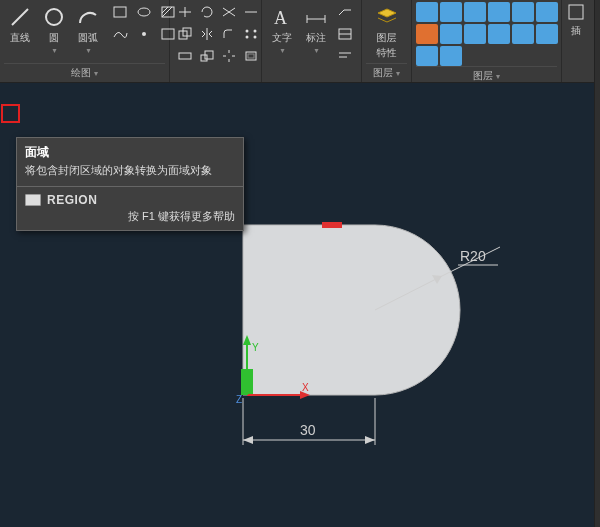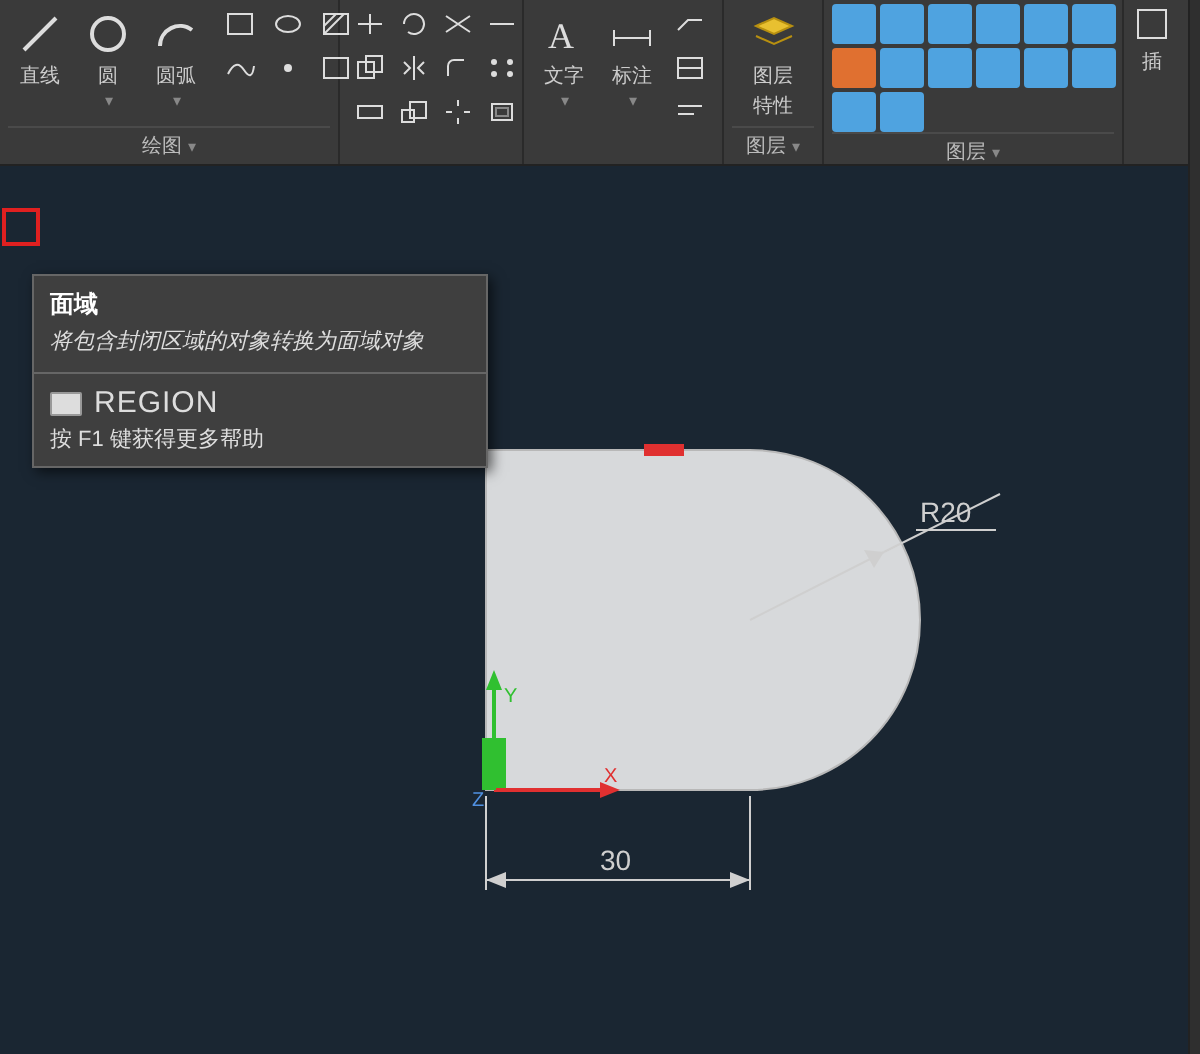--- a/index.html
+++ b/index.html
@@ -47,26 +47,26 @@
     position:absolute; border:2px solid #e02020; pointer-events:none;
     left:1px; top:104px; width:19px; height:19px; z-index:5;
   }
 
   .tooltip {
     position:absolute; left:0; top:137px; width:228px;
     background:#3f3f3f; border:1px solid #666; box-shadow:2px 2px 6px rgba(0,0,0,.6);
     color:#ddd; z-index:10;margin-left:16px;
   }
   .tooltip .tt-title { font-weight:bold; padding:6px 8px 2px 8px; font-size:12px; color:#fff; }
-  .tooltip .tt-desc { padding:0 8px 6px 8px; font-size:11px;font-style:italic; }
+  .tooltip .tt-desc { padding:0 8px 6px 8px; font-size:11px; }
   .tooltip .tt-sep { border-top:1px solid #666; margin:2px 0; }
   .tooltip .tt-cmd { padding:4px 8px 2px 8px; display:flex; align-items:center; gap:6px; }
   .tooltip .tt-cmd .cmd-ico { width:16px; height:12px; background:#ddd; border:1px solid #999; border-radius:1px; }
-  .tooltip .tt-cmd .cmd-txt { font-weight:normal; letter-spacing:.5px; font-size:15px; }
-  .tooltip .tt-help { padding:0 8px 6px 8px; font-size:11px; }
+  .tooltip .tt-cmd .cmd-txt { font-weight:bold; letter-spacing:.5px; font-size:12px; }
+  .tooltip .tt-help { padding:0 8px 6px 8px; font-size:11px;text-align:right; }
 
   .canvas {
     position:absolute; left:0; top:83px; right:0; bottom:0;
     background:#1a2632;
   }
   .drawing { position:absolute; left:0; top:0; width:100%; height:100%; }
 
   .dim-text { fill:#cfcfcf; font-size:14px; font-family:Arial, sans-serif; }
   .dim-line { stroke:#cfcfcf; stroke-width:1; fill:none; }
   .shape-fill { fill:#d7d9db; }

